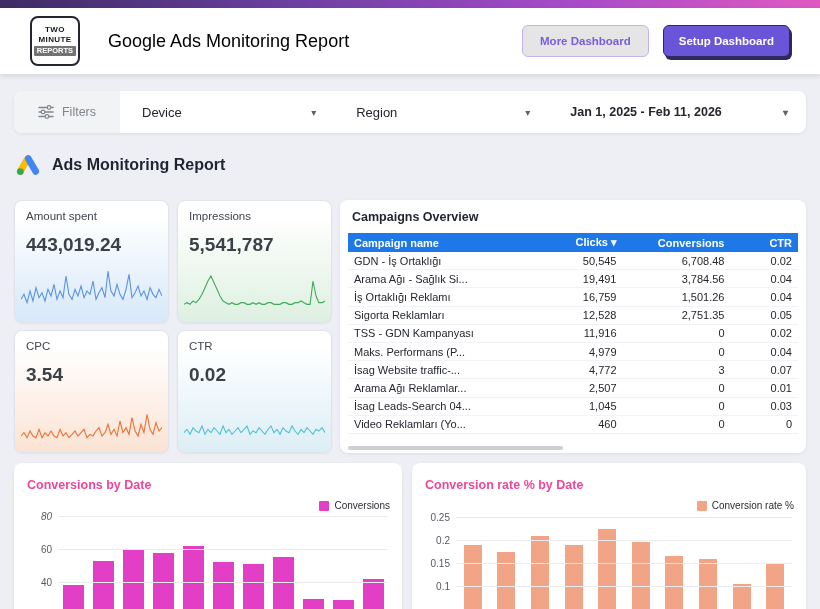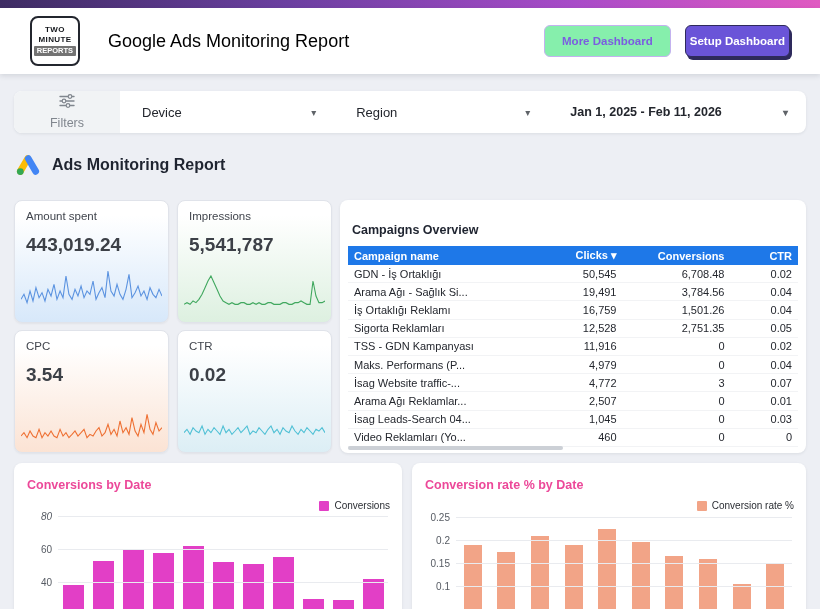--- a/index.html
+++ b/index.html
@@ -13,51 +13,51 @@
   
   .app-header{position:absolute;top:8px;left:0;width:100%;height:66px;background:#ffffff;
               box-shadow:0 2px 5px rgba(60,64,80,.14);display:flex;align-items:center;
               padding:0 30px;box-sizing:border-box;}
   .logo{width:46px;height:46px;border:2px solid #23262e;border-radius:8px;background:#fff;
         display:flex;flex-direction:column;align-items:center;justify-content:center;gap:1px;flex:0 0 auto;}
   .logo .l1,.logo .l2{font-size:8px;font-weight:bold;letter-spacing:.4px;color:#14171c;line-height:1.1;}
   .logo .l3{font-size:7.5px;font-weight:bold;color:#fff;background:#737373;padding:1px 3px;line-height:1.1;border-radius:1px;}
   .app-title{margin-left:28px;font-size:18px;font-weight:500;color:#000000;}
   .header-buttons{margin-left:auto;display:flex;gap:14px;align-items:center;}
-  .btn-outline{background:#86efac;border:1.5px solid #c3b2ef;color:#7b5ce0;font-weight:bold;font-size:11.5px;
+  .btn-outline{background:#e5e5e5;border:1.5px solid #c3b2ef;color:#7b5ce0;font-weight:bold;font-size:11.5px;
                padding:9px 17px;border-radius:6px;cursor:pointer;font-family:inherit;}
   .btn-solid{background:#6a54d8;border:1px solid #2e2a5c;color:#fff;font-weight:bold;font-size:11.5px;
-             padding:9px 4px;border-radius:6px;box-shadow:2px 3px 0 #2e2a5c;cursor:pointer;font-family:inherit;}
+             padding:9px 15px;border-radius:6px;box-shadow:2px 3px 0 #2e2a5c;cursor:pointer;font-family:inherit;}
 
   
   .filter-bar{position:absolute;top:91px;left:14px;width:792px;height:42px;background:#fff;border-radius:8px;
               box-shadow:0 1px 3px rgba(60,64,80,.10);display:flex;align-items:stretch;box-sizing:border-box;}
   .filters-chip{width:106px;background:#f1f3f5;border-radius:8px 0 0 8px;display:flex;align-items:center;
-                justify-content:center;gap:8px;color:#80868e;font-size:12.5px;cursor:pointer;flex-direction:column;}
+                justify-content:center;gap:8px;color:#80868e;font-size:12.5px;cursor:pointer;}
   .filter-section{flex:1;display:flex;align-items:center;justify-content:space-between;
                   padding:0 18px 0 22px;font-size:13px;color:#23262d;cursor:pointer;}
   .filter-section.filter-date{flex:1.25;font-weight:600;font-size:12.5px;}
   .caret{color:#5f6368;font-size:10px;}
 
   
   .section-header{position:absolute;top:150px;left:16px;display:flex;align-items:center;gap:12px;height:30px;}
   .section-title{font-size:16px;font-weight:600;color:#1f2430;}
 
   
   .kpi-grid{position:absolute;left:14px;top:200px;width:318px;display:grid;
             grid-template-columns:155px 155px;gap:7px 8px;}
   .kpi-card{position:relative;height:123px;border:1px solid #e0e3ea;border-radius:8px;box-sizing:border-box;
             padding:9px 11px;overflow:hidden;box-shadow:0 1px 2px rgba(0,0,0,.05);}
   .kpi-label{font-size:11.5px;color:#41454d;}
   .kpi-value{font-size:19px;color:#3c4047;margin-top:12px;font-weight:700;}
   .kpi-spark{position:absolute;left:6px;bottom:6px;width:calc(100% - 12px);height:50px;}
 
   
   .table-card{position:absolute;left:340px;top:200px;width:466px;height:253px;background:#fff;border-radius:8px;
-              box-shadow:0 1px 3px rgba(60,64,80,.10);box-sizing:border-box;padding:21px 8px 0;overflow:hidden;}
+              box-shadow:0 1px 3px rgba(60,64,80,.10);box-sizing:border-box;padding:8px 8px 0;overflow:hidden;}
   .table-title{font-size:12.5px;font-weight:600;color:#1f2430;padding:2px 4px 9px;}
   table.campaigns{width:100%;border-collapse:collapse;font-size:11px;table-layout:fixed;}
   .campaigns th{background:#1e78e8;color:#fff;font-weight:bold;padding:3px 6px;text-align:right;font-size:11px;cursor:pointer;}
   .campaigns th.al,.campaigns td.al{text-align:left;}
   .campaigns td{padding:2.6px 6px;color:#24272e;text-align:right;border-bottom:1px solid #f2f3f5;
                 white-space:nowrap;overflow:hidden;}
   .hscroll{position:absolute;bottom:3px;left:8px;width:215px;height:4px;background:#ccd0d6;border-radius:2px;cursor:pointer;}
 
   
   .chart-card{position:absolute;top:463px;height:245px;background:#fff;border-radius:8px;

